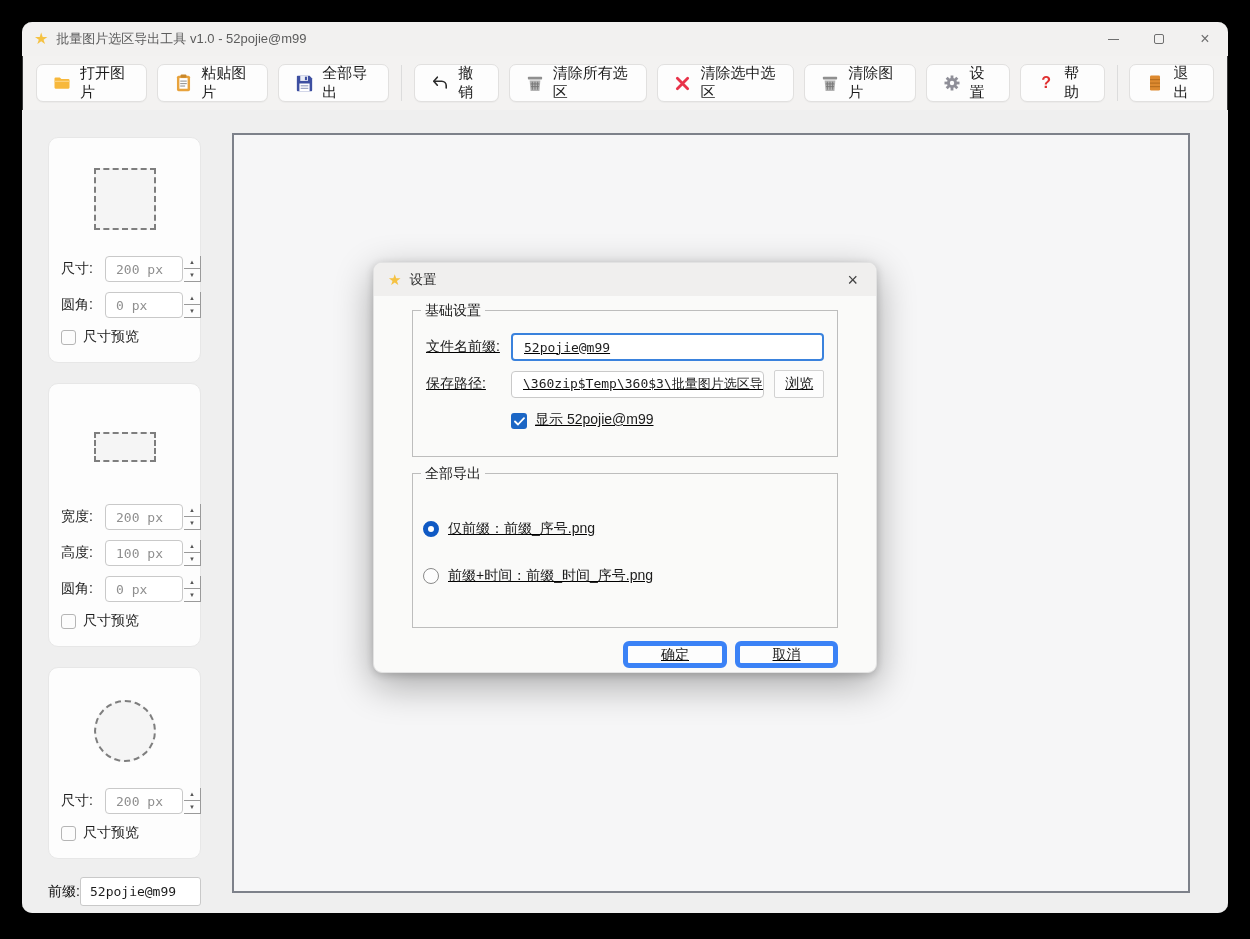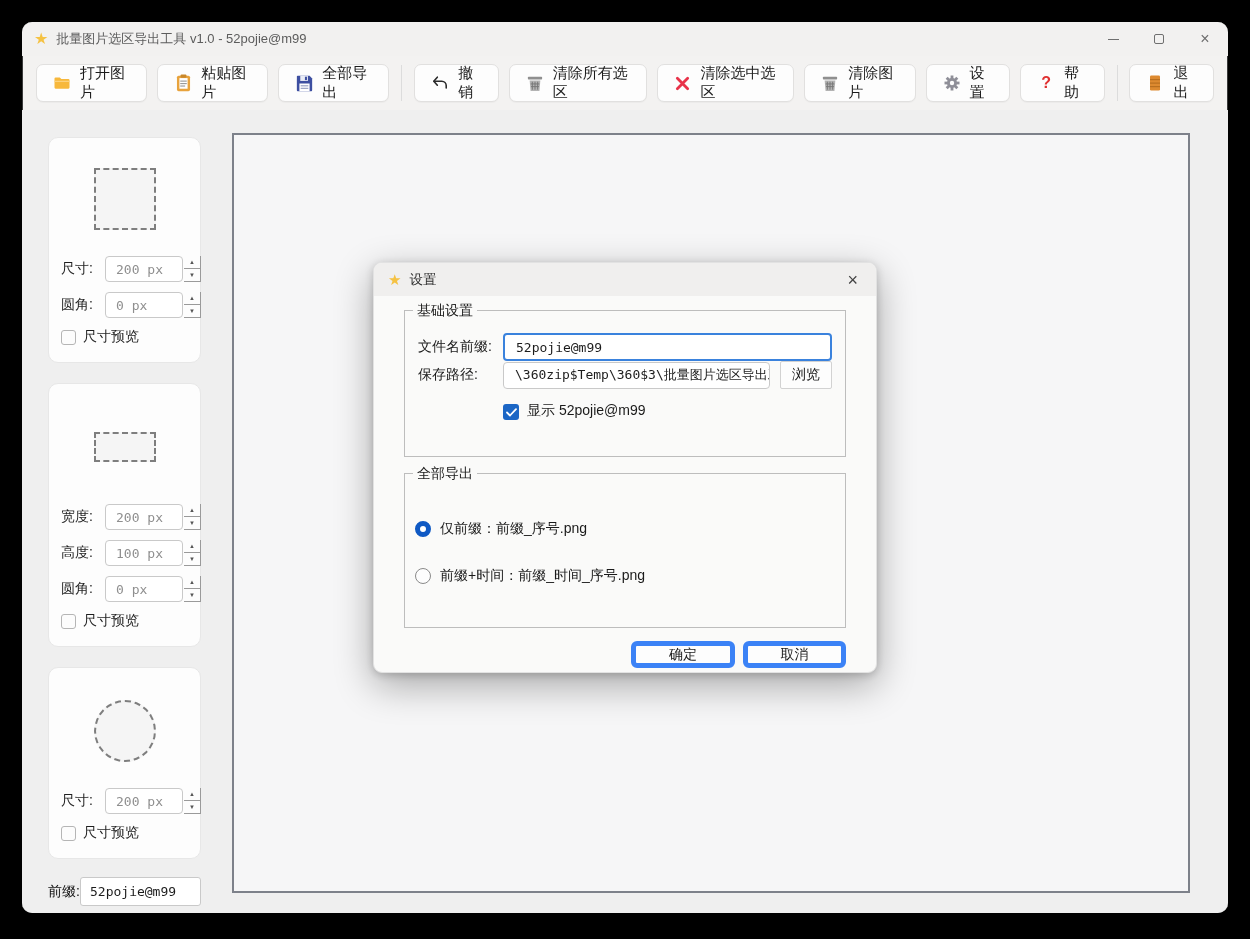--- a/index.html
+++ b/index.html
@@ -56,31 +56,31 @@
   .canvas { position:absolute; left:0; top:23px; width:958px; height:760px; background:#f6f6f7; border:2px solid #7d818a; }
 
   
   .dialog { position:absolute; left:351px; top:240px; width:504px; height:411px; background:#fafaf9;
             border:1px solid #e2e2e2; border-radius:9px; overflow:hidden;
             box-shadow:0 12px 38px rgba(0,0,0,.33), 0 2px 8px rgba(0,0,0,.18); }
   .dlg-title { height:33px; background:#f0efee; display:flex; align-items:center; padding:0 14px; }
   .dlg-title .star { font-size:15px; }
   .dlg-title-text { margin-left:8px; font-size:13.5px; color:#2e2e2e; }
   .dlg-close { margin-left:auto; font-size:18px; color:#444; line-height:1; padding:2px 4px; }
-  .dlg-body { padding:0 30px; }
+  .dlg-body { padding:0 38px;text-decoration:underline; }
   .group { position:relative; border:1px solid #bdbdbd; background:#fafaf9; }
   .group-legend { position:absolute; top:-9px; left:8px; background:#fafaf9; padding:0 4px; font-size:14px; color:#1a1a1a; }
   .group-basic { margin-top:14px; height:147px; padding:22px 13px 0 13px; }
   .frow { display:flex; align-items:center; }
   .flabel { width:85px; font-size:14px; color:#1a1a1a; flex:none; }
   .txt-input { height:28px; border:1px solid #c9c9c9; border-radius:4px; background:#fff;
                font-family:"DejaVu Sans Mono",monospace; font-size:13px; color:#1c1c1c; padding-left:11px; }
   .input-focused { border:2px solid #3a82dd; height:28px; }
   .fname-input { flex:1; }
-  .path-row { }
+  .path-row { margin-top:9px; }
   .path-input { width:296px; height:27px; }
   .browse-btn { width:58px; height:28px; margin-left:10px; background:#fdfdfd; border:1px solid #d2d2d2;
                 border-radius:2px; font-size:14px; color:#1a1a1a; display:flex; align-items:center; justify-content:center; }
   .show-row { display:flex; align-items:flex-end; gap:8px; margin:13px 0 16px 85px; }
   .cb-checked { width:16px; height:16px; border-radius:3px; background:#1b66c5; display:flex; align-items:center; justify-content:center; flex:none; }
   .show-label { font-size:14px; color:#1a1a1a; }
 
   .group-export { margin-top:16px; height:155px; padding:46px 13px 0 10px; }
   .rrow { display:flex; align-items:center; gap:9px; margin-bottom:29px; }
   .radio { width:16px; height:16px; border-radius:50%; flex:none; }

